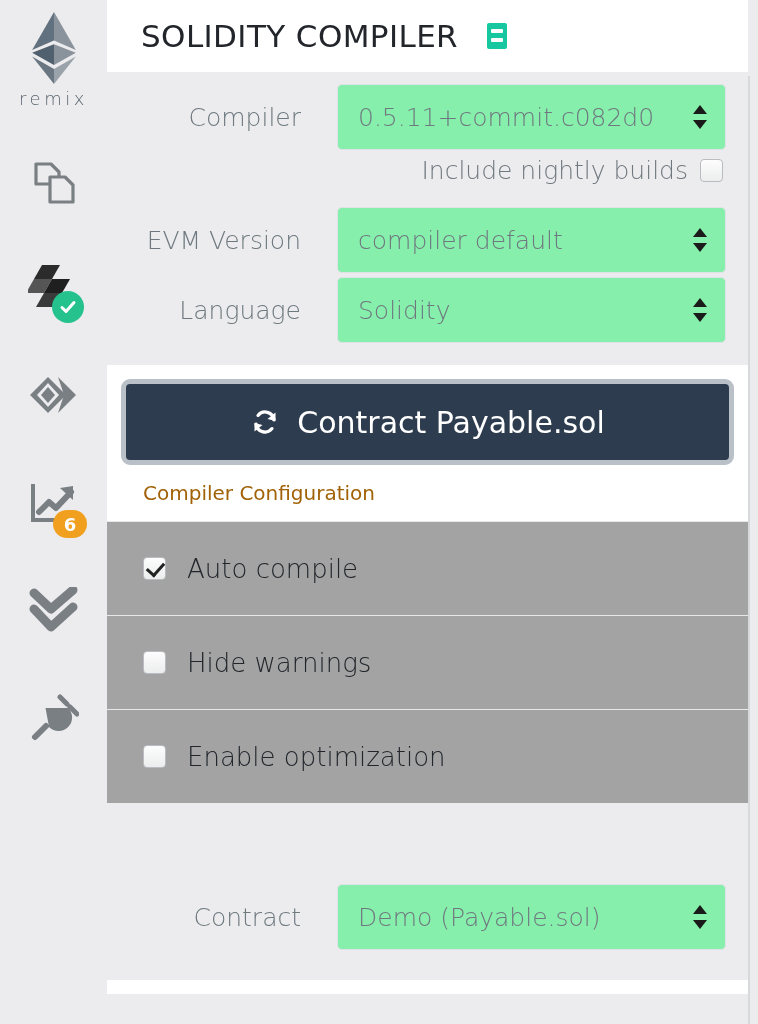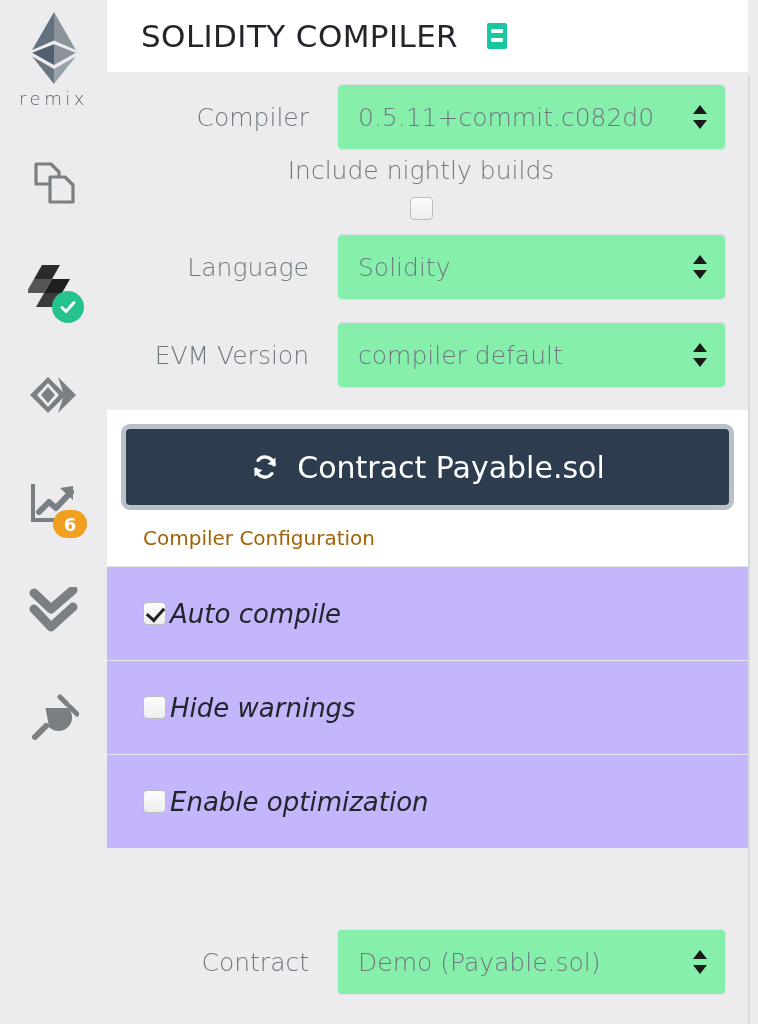--- a/index.html
+++ b/index.html
@@ -104,21 +104,21 @@
 
   .form-row {
     display: flex;
     align-items: center;
     margin-bottom: 4px;
   }
   .form-label {
     font-size: 25px;
     color: #6d787f;
     text-align: right;
-    padding-right: 28px;
+    padding-right: 36px;
     flex: 0 0 auto;
     white-space: nowrap;
     font-family: "DejaVu Sans", sans-serif;
     font-weight: 300;
   }
   .label-w { width: 218px; }
 
   .select-box {
     position: relative;
     background: #86efac;
@@ -148,21 +148,20 @@
   .sel-language { width: 406px; }
   .sel-evm      { width: 406px; }
 
   .nightly-row {
     display: flex;
     align-items: center;
     justify-content: flex-end;
     padding-right: 3px;
     margin: 6px 0 14px 0;
     gap: 12px;
-    flex-direction: column;
   }
   .nightly-text {
     font-size: 25px;
     color: #70787f;
     font-family: "DejaVu Sans", sans-serif;
     font-weight: 300;
   }
 
   .cb {
     width: 23px; height: 23px;
@@ -214,23 +213,22 @@
     font-family: "DejaVu Sans", sans-serif;
     font-weight: 400;
   }
 
   .check-row {
     border-top: 1px solid #e6e7e9;
     height: 94px;
     display: flex;
     align-items: center;
     padding-left: 36px;
-    gap: 4px;
-    background: #c4b5fd;
-    font-style: italic;
+    gap: 21px;
+    background: #a3a3a3;
   }
   .check-row-label {
     font-size: 26px;
     color: #22262b;
     font-family: "DejaVu Sans", sans-serif;
     font-weight: 300;
   }
 
   .contract-block {
     background: #ececee;
@@ -363,35 +361,35 @@
               <polygon points="8,25 15,16 1,16" fill="#1a1a1a"></polygon>
             </svg>
           </div>
         </div>
 
         <div class="nightly-row">
           <span class="nightly-text">Include nightly builds</span>
           <span class="cb"></span>
         </div>
 
-        <div class="form-row">
-          <div class="form-label label-w">Language</div>
-          <div class="select-box sel-language">
-            <span class="select-text">Solidity</span>
+        <div class="form-row" style="margin-top:22px;">
+          <div class="form-label label-w">EVM Version</div>
+          <div class="select-box sel-evm">
+            <span class="select-text">compiler default</span>
             <svg class="caret" viewBox="0 0 16 26">
               <polygon points="8,1 15,10 1,10" fill="#1a1a1a"></polygon>
               <polygon points="8,25 15,16 1,16" fill="#1a1a1a"></polygon>
             </svg>
           </div>
         </div>
 
-        <div class="form-row" style="margin-top:22px;">
-          <div class="form-label label-w">EVM Version</div>
-          <div class="select-box sel-evm">
-            <span class="select-text">compiler default</span>
+        <div class="form-row">
+          <div class="form-label label-w">Language</div>
+          <div class="select-box sel-language">
+            <span class="select-text">Solidity</span>
             <svg class="caret" viewBox="0 0 16 26">
               <polygon points="8,1 15,10 1,10" fill="#1a1a1a"></polygon>
               <polygon points="8,25 15,16 1,16" fill="#1a1a1a"></polygon>
             </svg>
           </div>
         </div>
       </div>
 
       <div class="white-card">
         <div class="compile-btn-wrap">

